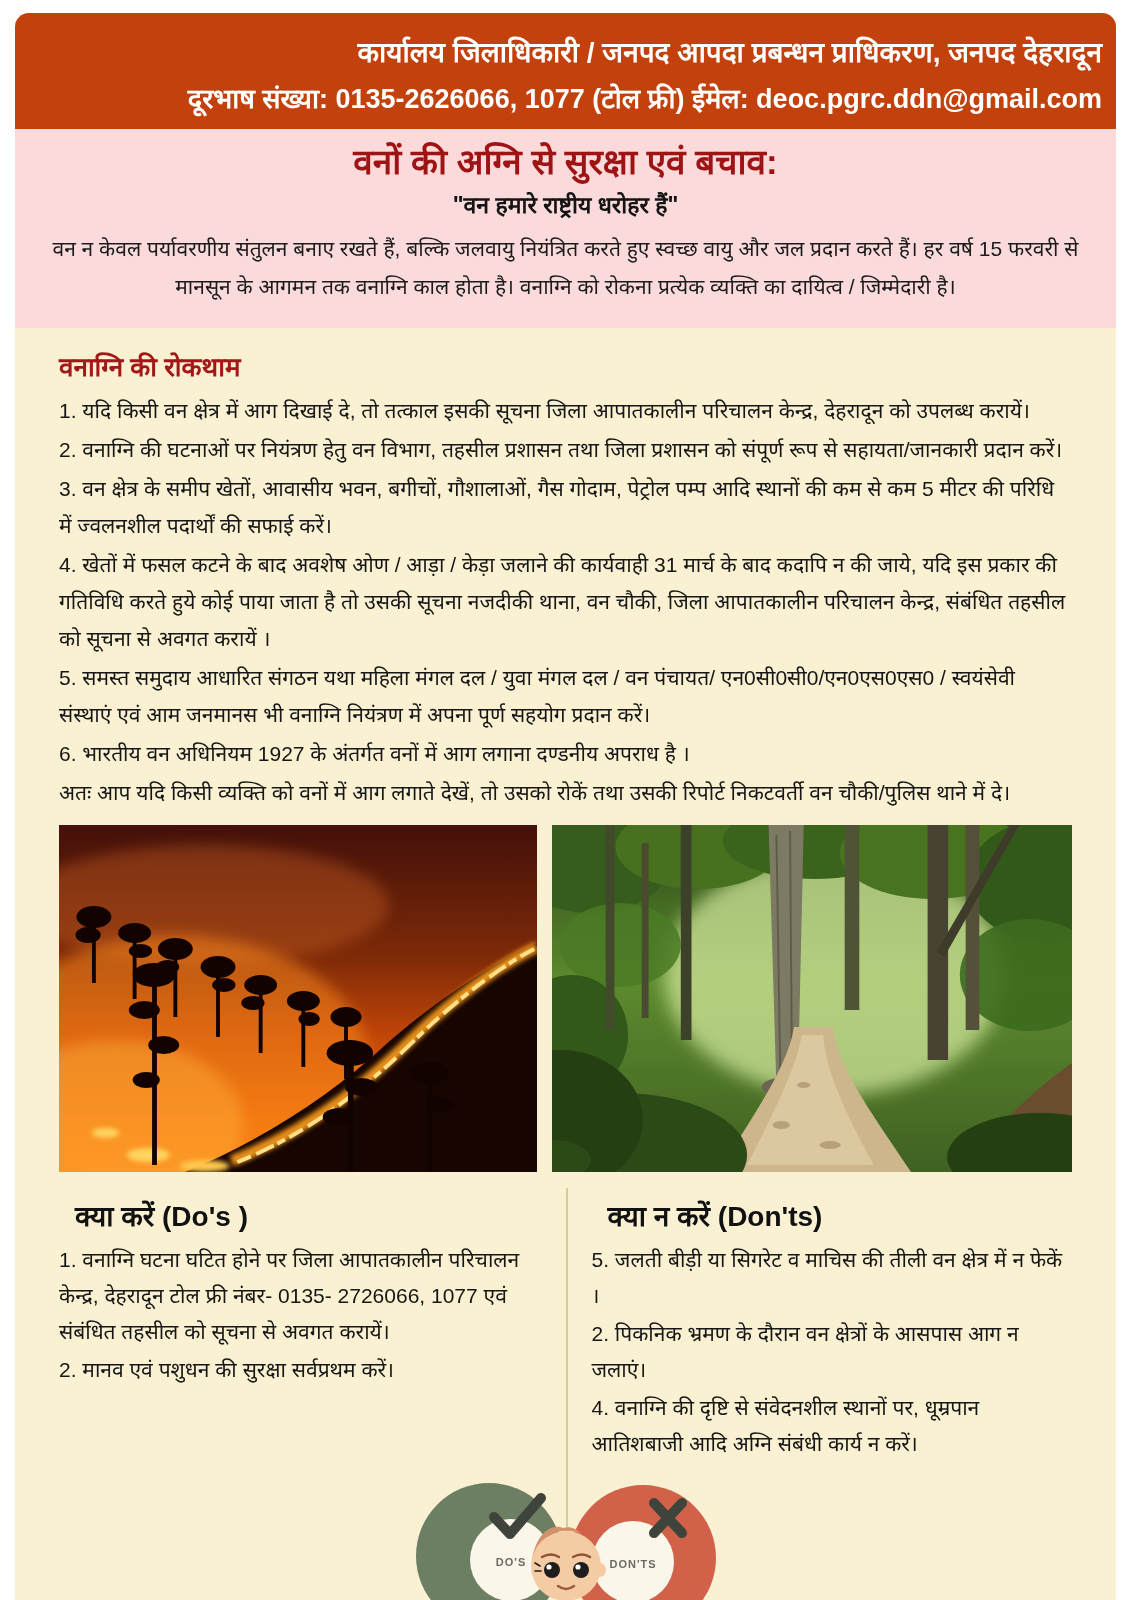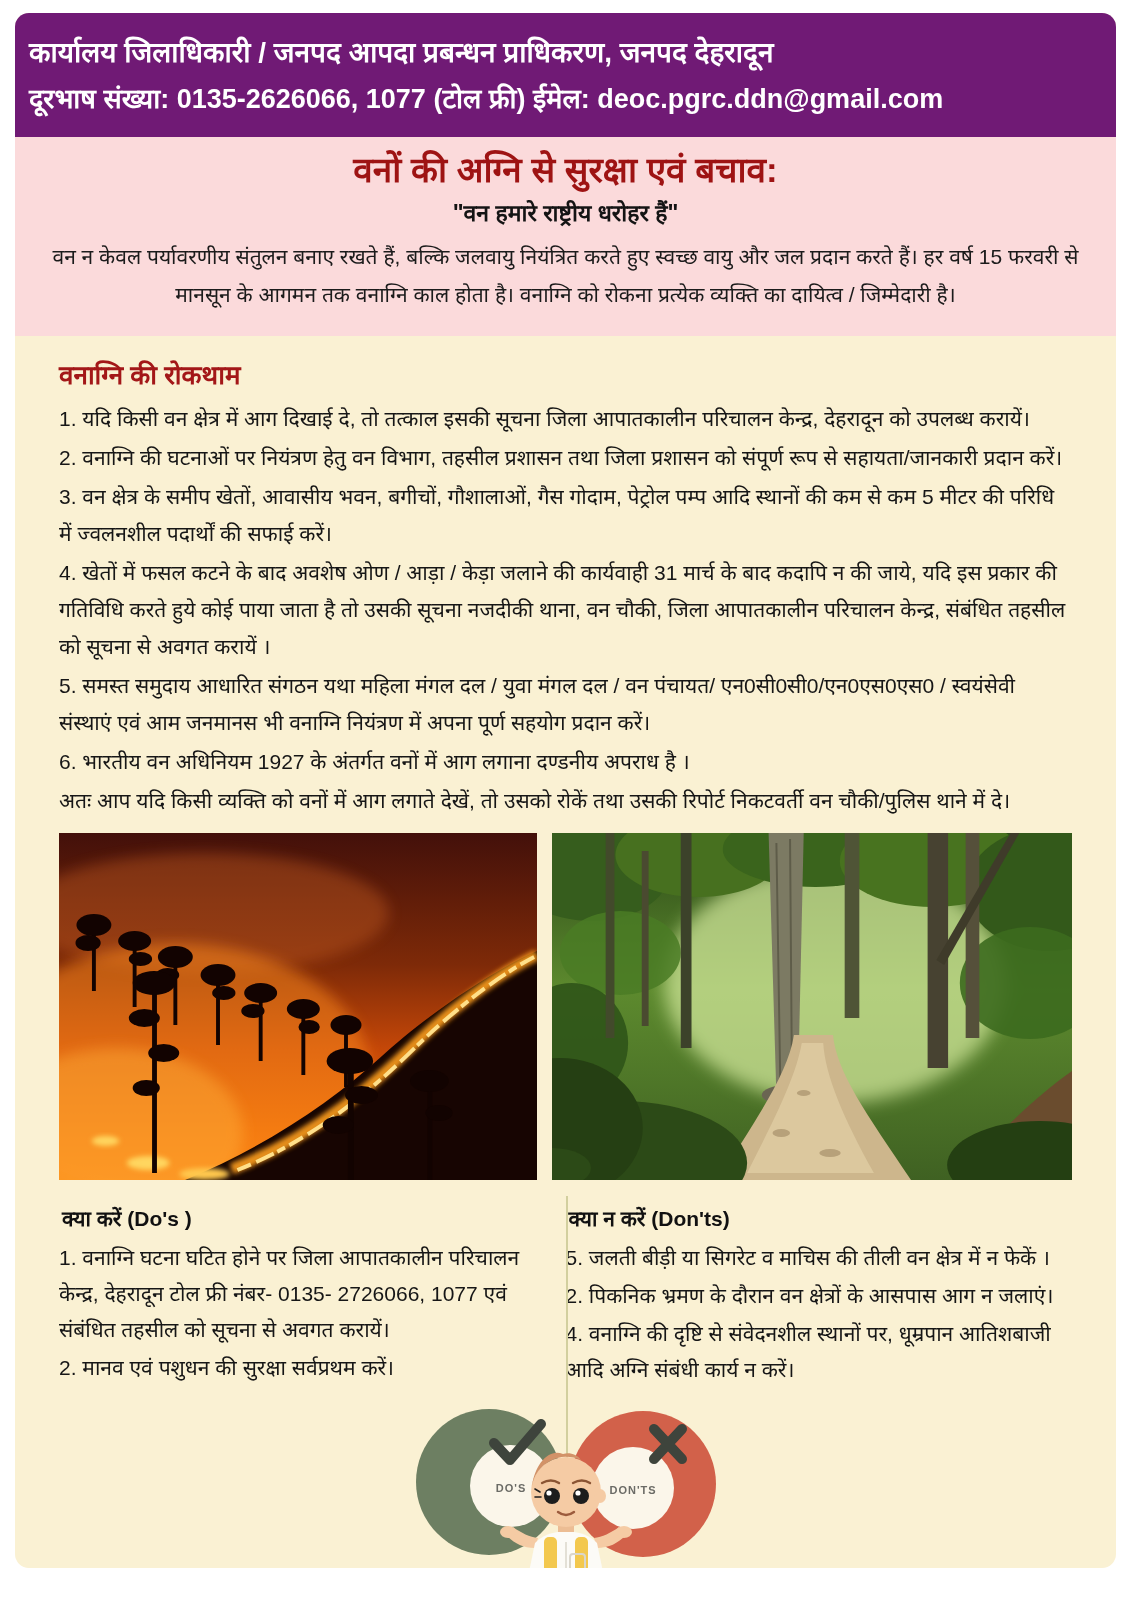--- a/index.html
+++ b/index.html
@@ -1,20 +1,20 @@
 <!DOCTYPE html>
 <html lang="hi"><head>
 <meta charset="utf-8">
 <style>
   html,body{margin:0;padding:0;background:#ffffff;}
   body{width:1131px;min-height:1600px;font-family:"Liberation Sans","DejaVu Sans",sans-serif;}
   .poster{margin:13px 15px 16px;border-radius:14px;overflow:hidden;background:#faf1d3;}
 
   
-  .hdr{background:#701a75;color:#ffffff;text-align:left;padding:20px 14px 18px;}
+  .hdr{background:#c2410c;color:#ffffff;text-align:right;padding:20px 14px 10px;}
   .hdr-line1{font-size:28px;font-weight:bold;line-height:1.45;}
   .hdr-line2{font-size:27px;font-weight:bold;line-height:1.45;margin-top:6px;}
 
   
   .hero{background:#fbdadb;text-align:center;padding:10px 34px 22px;}
   .hero-title{color:#9e1313;font-size:35px;font-weight:bold;line-height:1.3;margin:0;}
   .hero-sub{color:#141414;font-size:23px;font-weight:bold;margin-top:4px;}
   .hero-par{color:#1b1b1b;font-size:21px;line-height:38px;margin-top:10px;text-align:center;}
 
   
@@ -26,23 +26,23 @@
   .photos{display:flex;gap:15px;margin-top:14px;height:347px;}
   .photo{height:347px;overflow:hidden;}
   .photo svg{display:block;width:100%;height:100%;}
   .photo-fire{width:478px;flex:0 0 auto;}
   .photo-forest{flex:1 1 auto;}
 
   
   .cols{display:flex;position:relative;margin-top:10px;min-height:368px;padding-bottom:178px;box-sizing:border-box;}
   .col{width:50%;box-sizing:border-box;padding-top:14px;}
   .col-left{padding-right:34px;}
-  .col-right{}
+  .col-right{padding-left:26px;}
   .divider{position:absolute;left:50%;top:6px;bottom:0;width:2px;background:#d2cf9e;}
-  .col-heading{font-size:21px;font-weight:bold;color:#111;margin:0 3px 8px;}
+  .col-heading{font-size:28px;font-weight:bold;color:#111;margin:0 16px 8px;}
   .col .item{font-size:21px;line-height:36px;}
 
   .illustration{position:absolute;left:50%;transform:translateX(-50%);bottom:-4px;width:312px;height:176px;z-index:2;}
   .illustration svg{display:block;width:100%;height:100%;}
 </style>
 </head>
 <body>
 
 <div class="poster">
 

